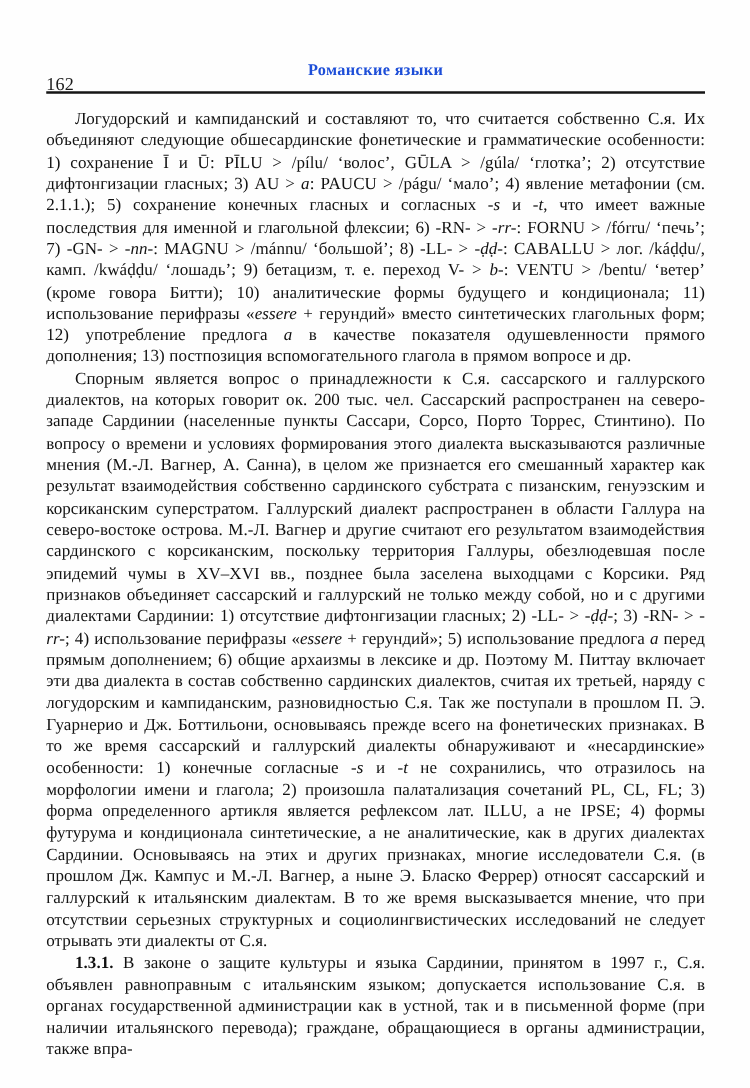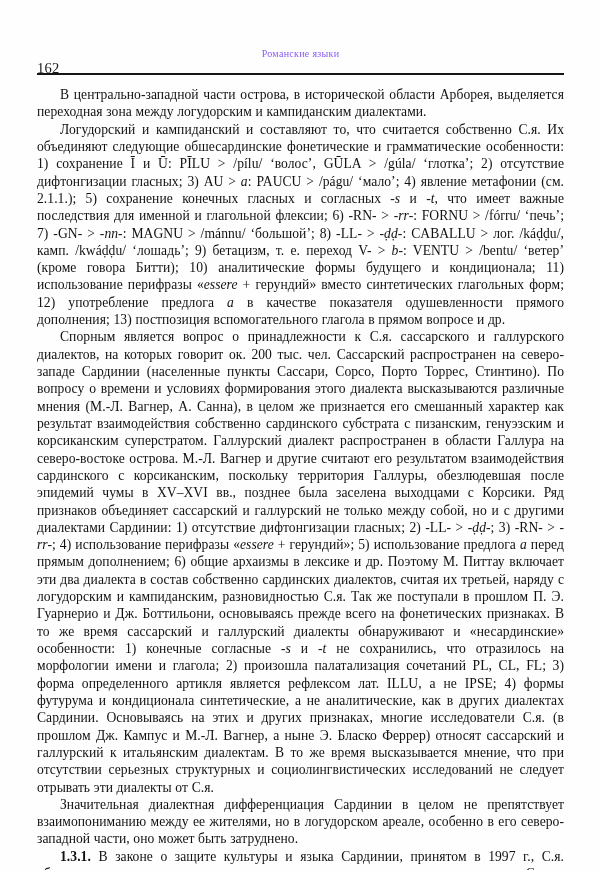--- a/index.html
+++ b/index.html
@@ -38,24 +38,24 @@
     font-size: 14.5px;
     letter-spacing: 0.2px;
     color: #1a1a1a;
   }
   .running-title {
     position: absolute;
     left: 0;
     top: 0;
     width: 527px;
     text-align: center;
-    font-size: 10px;
-    font-weight: normal;
+    font-size: 13px;
+    font-weight: bold;
     letter-spacing: 0.3px;
-    color: #8b5cf6;
+    color: #1d4ed8;
   }
   .rule {
     position: absolute;
     left: 37px;
     top: 73px;
     width: 527px;
     height: 2px;
     background: #151515;
   }
   
@@ -88,25 +88,23 @@
 <div class="page">
 
   <div class="header">
     <span class="folio">162</span>
     <span class="running-title">Романские языки</span>
   </div>
   <div class="rule"></div>
 
   <div class="textblock">
 
-    <p class="para">В центрально-западной части острова, в исторической области Арборея, выделяется переходная зона между логудорским и кампиданским диалектами.</p>
 
     <p class="para"><span>Логудорский и кампиданский и составляют то, что считается собственно С.я. Их объединяют следующие обшесардинские фонетические и грамматические особенности: 1) сохранение Ī и Ū: PĪLU &gt; /pílu/ ‘волос’, GŪLA &gt; /gúla/ ‘глотка’; 2) отсутствие дифтонгизации гласных; 3) AU &gt; </span><i>a</i><span>: PAUCU &gt; /págu/ ‘мало’; 4) явление метафонии (см. 2.1.1.); 5) сохранение конечных гласных и согласных </span><i>-s</i><span> и </span><i>-t</i><span>, что имеет важные последствия для именной и глагольной флексии; 6) -RN- &gt; </span><i>-rr-</i><span>: FORNU &gt; /fórru/ ‘печь’; 7) -GN- &gt; </span><i>-nn-</i><span>: MAGNU &gt; /mánnu/ ‘большой’; 8) -LL- &gt; </span><i>-ḍḍ-</i><span>: CABALLU &gt; лог. /káḍḍu/, камп. /kwáḍḍu/ ‘лошадь’; 9) бетацизм, т. е. переход V- &gt; </span><i>b</i><span>-: VENTU &gt; /bentu/ ‘ветер’ (кроме говора Битти); 10) аналитические формы будущего и кондиционала; 11) использование перифразы «</span><i>essere</i><span> + герундий» вместо синтетических глагольных форм; 12) употребление предлога </span><i>a</i><span> в качестве показателя одушевленности прямого дополнения; 13) постпозиция вспомогательного глагола в прямом вопросе и др.</span></p>
 
     <p class="para"><span>Спорным является вопрос о принадлежности к С.я. сассарского и галлурского диалектов, на которых говорит ок. 200 тыс. чел. Сассарский распространен на северо-западе Сардинии (населенные пункты Сассари, Сорсо, Порто Торрес, Стинтино). По вопросу о времени и условиях формирования этого диалекта высказываются различные мнения (М.-Л. Вагнер, А. Санна), в целом же признается его смешанный характер как результат взаимодействия собственно сардинского субстрата с пизанским, генуэзским и корсиканским суперстратом. Галлурский диалект распространен в области Галлура на северо-востоке острова. М.-Л. Вагнер и другие считают его результатом взаимодействия сардинского с корсиканским, поскольку территория Галлуры, обезлюдевшая после эпидемий чумы в XV–XVI вв., позднее была заселена выходцами с Корсики. Ряд признаков объединяет сассарский и галлурский не только между собой, но и с другими диалектами Сардинии: 1) отсутствие дифтонгизации гласных; 2) -LL- &gt; </span><i>-ḍḍ-</i><span>; 3) -RN- &gt; </span><i>-rr-</i><span>; 4) использование перифразы «</span><i>essere</i><span> + герундий»; 5) использование предлога </span><i>a</i><span> перед прямым дополнением; 6) общие архаизмы в лексике и др. Поэтому М. Питтау включает эти два диалекта в состав собственно сардинских диалектов, считая их третьей, наряду с логудорским и кампиданским, разновидностью С.я. Так же поступали в прошлом П. Э. Гуарнерио и Дж. Боттильони, основываясь прежде всего на фонетических признаках. В то же время сассарский и галлурский диалекты обнаруживают и «несардинские» особенности: 1) конечные согласные </span><i>-s</i><span> и </span><i>-t</i><span> не сохранились, что отразилось на морфологии имени и глагола; 2) произошла палатализация сочетаний PL, CL, FL; 3) форма определенного артикля является рефлексом лат. ILLU, а не IPSE; 4) формы футурума и кондиционала синтетические, а не аналитические, как в других диалектах Сардинии. Основываясь на этих и других признаках, многие исследователи С.я. (в прошлом Дж. Кампус и М.-Л. Вагнер, а ныне Э. Бласко Феррер) относят сассарский и галлурский к итальянским диалектам. В то же время высказывается мнение, что при отсутствии серьезных структурных и социолингвистических исследований не следует отрывать эти диалекты от С.я.</span></p>
 
-    <p class="para">Значительная диалектная дифференциация Сардинии в целом не препятствует взаимопониманию между ее жителями, но в логудорском ареале, особенно в его северо-западной части, оно может быть затруднено.</p>
 
 
     <p class="para"><b class="num">1.3.1.</b><span>&nbsp;</span><span>В законе о защите культуры и языка Сардинии, принятом в 1997 г., С.я. объявлен равноправным с итальянским языком; допускается использование С.я. в органах государственной администрации как в устной, так и в письменной форме (при наличии итальянского перевода); граждане, обращающиеся в органы администрации, также впра-</span></p>
 
   </div>
 </div>
 
 </body></html>

